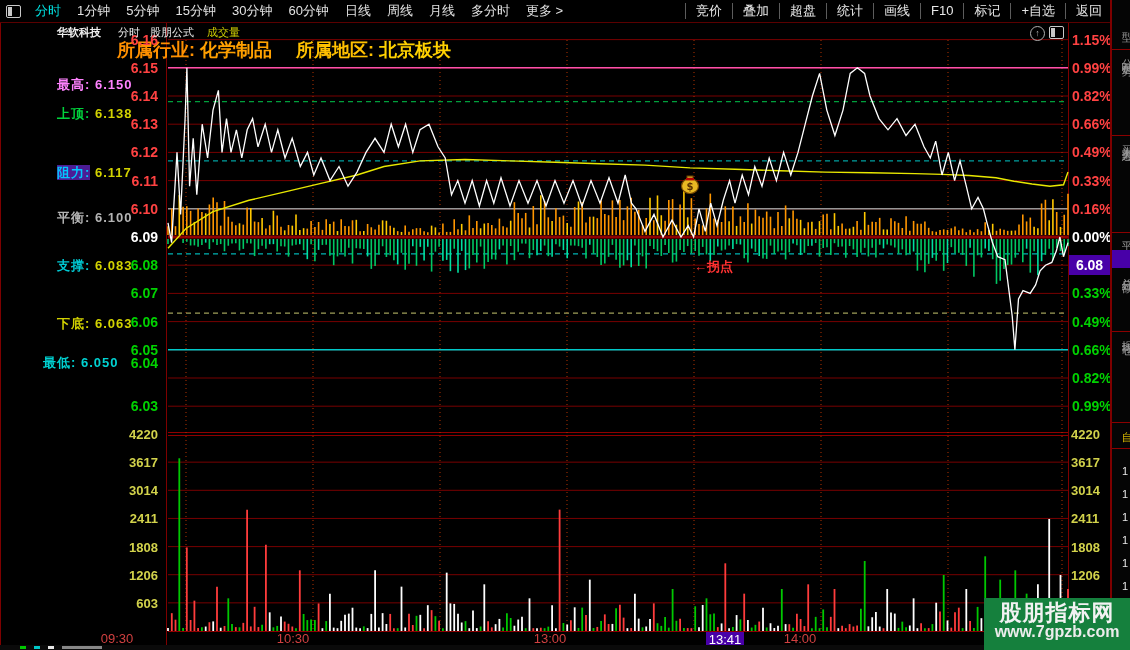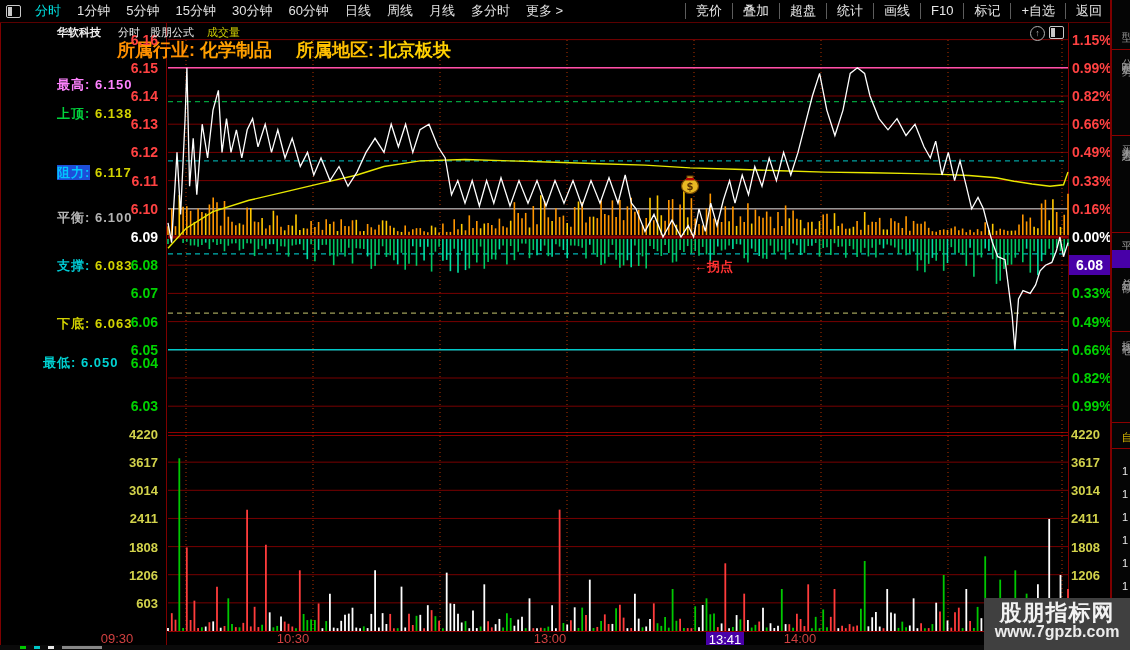--- a/index.html
+++ b/index.html
@@ -21,21 +21,21 @@
   
   .trow{font-size:11px;z-index:8;}
   
   .plabel{position:absolute;font-size:14px;font-weight:bold;width:62px;text-align:right;z-index:4;}
   .rlabel{position:absolute;font-size:14px;font-weight:bold;text-align:left;z-index:4;}
   .vlabel{position:absolute;font-size:13px;font-weight:bold;color:#d2d24b;z-index:4;}
   .tlabel{position:absolute;font-size:13px;color:#d04040;z-index:4;}
   .up{color:#ff4242;} .down{color:#00d200;} .flat{color:#ffffff;}
   .badge{background:#4800a8;color:#fff !important;text-align:center;z-index:5;}
   .lvl{position:absolute;font-size:13px;font-weight:bold;z-index:4;letter-spacing:1px;}
-  #watermark{position:absolute;right:0;bottom:0;width:146px;height:49px;background:#404040;
+  #watermark{position:absolute;right:0;bottom:0;width:146px;height:49px;background:#15803d;
              z-index:12;text-align:center;line-height:1.05;padding-top:3px;margin-left:13px;}
   #watermark .w1{color:#f2f2f2;font-size:22px;font-weight:bold;letter-spacing:1px;}
   #watermark .w2{color:#ececec;font-size:16px;font-weight:bold;}
   
   #sidebar{position:absolute;right:0;top:0;width:18px;height:645px;background:#050505;
            border-left:2px solid #7e0000;z-index:10;}
   .sseg{position:absolute;left:0;right:0;border-bottom:1px solid #8c0000;overflow:hidden;}
   .sfrag{writing-mode:vertical-rl;color:#9a9a9a;font-size:11px;line-height:10px;
          margin-left:10px;letter-spacing:2px;overflow:hidden;height:100%;}
   .sdigit{color:#e8e8e8;font-size:11px;text-align:right;padding-right:2px;line-height:23px;}
@@ -909,21 +909,21 @@
       <div class="vlabel" style="left: 1071px; top: 567.701px;">1206</div>
       <div class="vlabel" style="left: 98px; top: 595.85px; width: 60px; text-align: right;">603</div>
       <div class="vlabel" style="left: 1071px; top: 595.85px;">603</div>
       <div class="tlabel" style="left: 97px; top: 631px; width: 40px; text-align: center;">09:30</div>
       <div class="tlabel" style="left: 273px; top: 631px; width: 40px; text-align: center;">10:30</div>
       <div class="tlabel" style="left: 530px; top: 631px; width: 40px; text-align: center;">13:00</div>
       <div class="tlabel badge" style="left: 706px; top: 632px; width: 38px; font-size: 13px; line-height: 15px;">13:41</div>
       <div class="tlabel" style="left: 780px; top: 631px; width: 40px; text-align: center;">14:00</div>
       <div class="lvl" style="left: 57px; top: 76.31px;"><span style="color: rgb(255, 130, 255);">最高:</span><span style="color: rgb(255, 130, 255);"> 6.150</span></div>
       <div class="lvl" style="left: 57px; top: 105px;"><span style="color: rgb(0, 210, 60);">上顶:</span><span style="color: rgb(210, 210, 0);"> 6.138</span></div>
-      <div class="lvl" style="left: 57px; top: 163.73px;"><span style="color: rgb(0, 200, 255); background: #1d4ed8;">阻力:</span><span style="color: rgb(210, 210, 0);"> 6.117</span></div>
+      <div class="lvl" style="left: 57px; top: 163.73px;"><span style="color: rgb(0, 200, 255); background: #4c1d95;">阻力:</span><span style="color: rgb(210, 210, 0);"> 6.117</span></div>
       <div class="lvl" style="left: 57px; top: 208.85px;"><span style="color: rgb(180, 180, 180);">平衡:</span><span style="color: rgb(180, 180, 180);"> 6.100</span></div>
       <div class="lvl" style="left: 57px; top: 256.79px;"><span style="color: rgb(0, 200, 210);">支撑:</span><span style="color: rgb(210, 210, 0);"> 6.083</span></div>
       <div class="lvl" style="left: 57px; top: 314.6px;"><span style="color: rgb(210, 210, 0);">下底:</span><span style="color: rgb(210, 210, 0);"> 6.063</span></div>
       <div class="lvl" style="left: 43px; top: 353.516px;"><span style="color: rgb(0, 210, 210);">最低:</span><span style="color: rgb(0, 210, 210);"> 6.050</span></div>
     </div>
 
   <div id="watermark">
     <div class="w1">股朋指标网</div>
     <div class="w2">www.7gpzb.com</div>
   </div>

